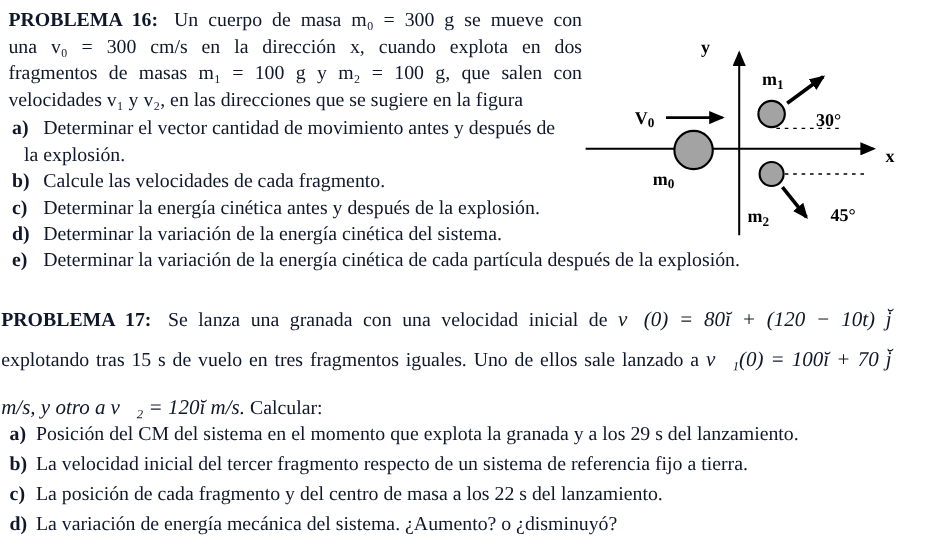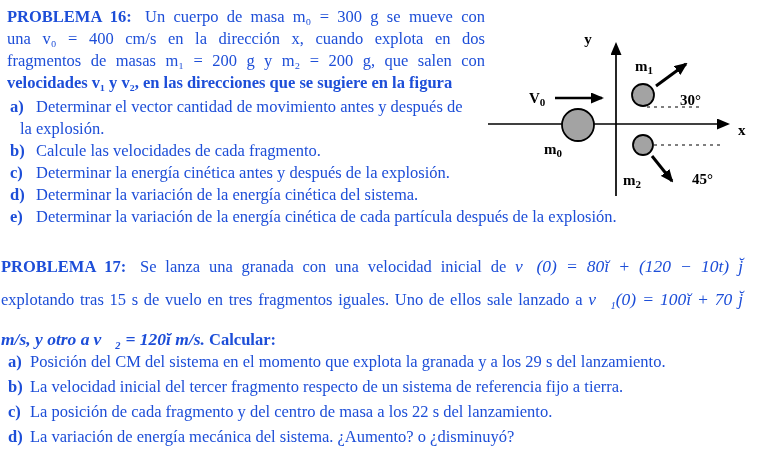--- a/index.html
+++ b/index.html
@@ -1,21 +1,21 @@
 <!DOCTYPE html>
 <html><head>
 <meta charset="utf-8">
 <style>
   html,body{margin:0;padding:0;background:#ffffff;}
   #page{
     position:relative;width:779px;height:460px;background:#ffffff;overflow:hidden;
-    font-family:"Liberation Serif","DejaVu Serif",serif;color:#1d4ed8;font-size:16.5px;
+    font-family:"Liberation Serif","DejaVu Serif",serif;color:#0f172a;font-size:16.5px;
   }
   .jl{text-align:justify;text-align-last:justify;line-height:22px;}
-  .nj{text-align:left;line-height:22px;font-weight:bold;}
+  .nj{text-align:left;line-height:22px;}
   .p16-par{position:absolute;left:7px;top:6px;width:478px;}
   .p16-items{position:absolute;left:0px;top:96px;width:772px;}
   .it16{position:relative;padding-left:36px;line-height:22px;}
   .it16 .ltr{position:absolute;left:10px;font-weight:700;}
   .it16 .cont{margin-left:-16px;}
   .p17-par{position:absolute;left:1px;top:250px;width:742px;}
   .p17-par .jl{line-height:33px;}
   .p17-par .nj{line-height:47px;}
   .p17-items{position:absolute;left:0px;top:349px;width:772px;}
   .it17{position:relative;padding-left:30px;line-height:25px;}
@@ -27,22 +27,22 @@
   .ssub{font-size:11px;}
   .sang{font-family:"Liberation Serif","DejaVu Serif",serif;font-weight:700;font-size:15px;fill:#000;}
 </style>
 </head>
 <body>
 
 <div id="page">
 
   <div class="p16-par">
     <div class="jl"><span class="ttl">PROBLEMA 16:</span> <span>Un cuerpo de masa m₀ = 300 g se mueve con</span></div>
-    <div class="jl">una v₀ = 400 cm/s en la dirección x, cuando explota en dos</div>
-    <div class="jl">fragmentos de masas m₁ = 200 g y m₂ = 200 g, que salen con</div>
+    <div class="jl">una v₀ = 300 cm/s en la dirección x, cuando explota en dos</div>
+    <div class="jl">fragmentos de masas m₁ = 100 g y m₂ = 100 g, que salen con</div>
     <div class="nj">velocidades v₁ y v₂, en las direcciones que se sugiere en la figura</div>
   </div>
 
   <div class="p16-items">
     <div class="it16">
       <span class="ltr">a)</span><span>Determinar el vector cantidad de movimiento antes y después de</span>
       <div class="cont">la explosión.</div>
     </div>
     <div class="it16">
       <span class="ltr">b)</span><span>Calcule las velocidades de cada fragmento.</span>

